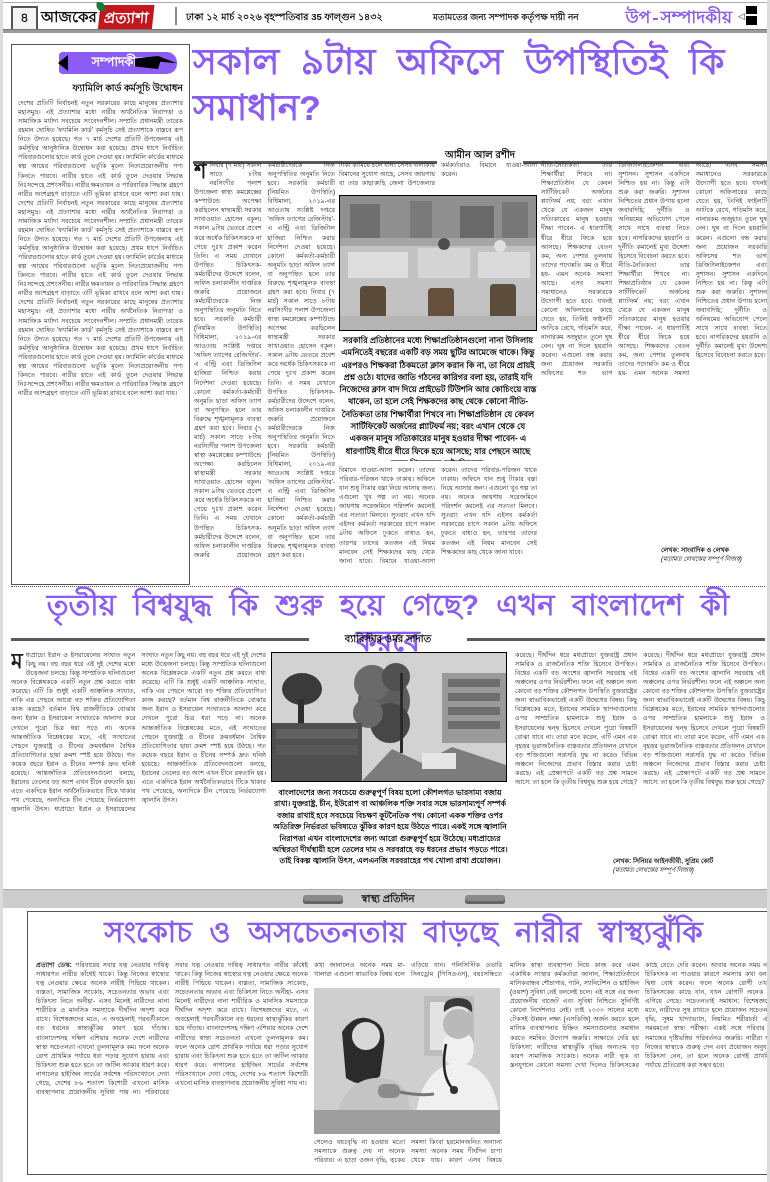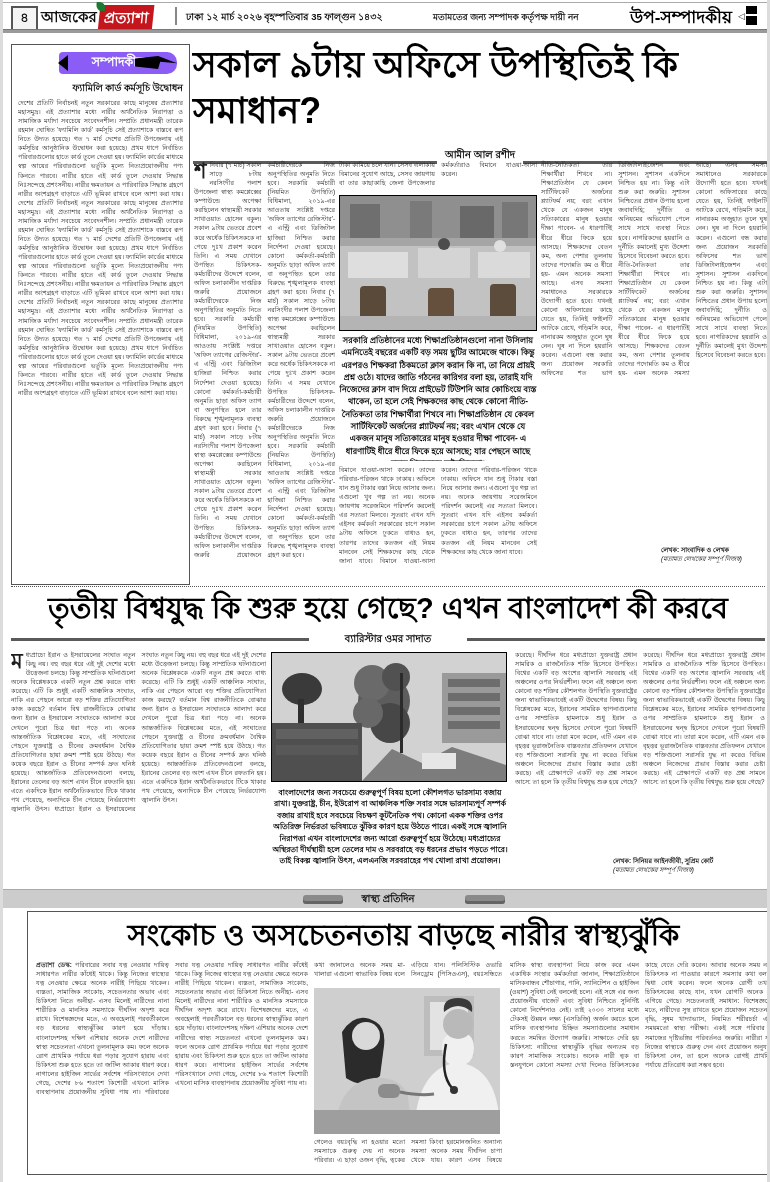--- a/index.html
+++ b/index.html
@@ -1,19 +1,19 @@
 <!DOCTYPE html>
 <html lang="bn"><head>
 <meta charset="utf-8">
 <style>
   html,body{margin:0;padding:0;background:#e9e9e9;}
   .page{position:relative;width:770px;height:1182px;background:#fff;overflow:hidden;
         font-family:"Liberation Sans","DejaVu Sans",sans-serif;color:#111;
         border-left:3px solid #dcdcdc;border-right:3px solid #dcdcdc;box-sizing:border-box;}
-  .hl{font-family:Liberation Sans, sans-serif;font-weight:700;color:#000000;}
+  .hl{font-family:Liberation Mono, monospace;font-weight:700;color:#8b5cf6;}
   .body-txt{font-size:6.3px;line-height:1.44;text-align:justify;color:#1c1c1c;overflow:hidden;}
   .col2{column-count:2;column-gap:6px;}
   .col3{column-count:3;column-gap:6px;}
   .abs{position:absolute;box-sizing:border-box;}
   .dropcap{float:left;font-size:21px;line-height:0.95;font-weight:bold;padding:1px 3px 0 0;font-family:"DejaVu Serif",serif;}
   .rule-line{flex:1;height:3px;background:#5a5a5a;}
   .byline-row{display:flex;align-items:center;gap:8px;}
   .byline-txt{font-weight:bold;font-size:10px;white-space:nowrap;}
   .photo-frame{border:1px solid #000;overflow:hidden;background:#cdcdcd;}
   .dotted{border-top:1px dotted #555;}

